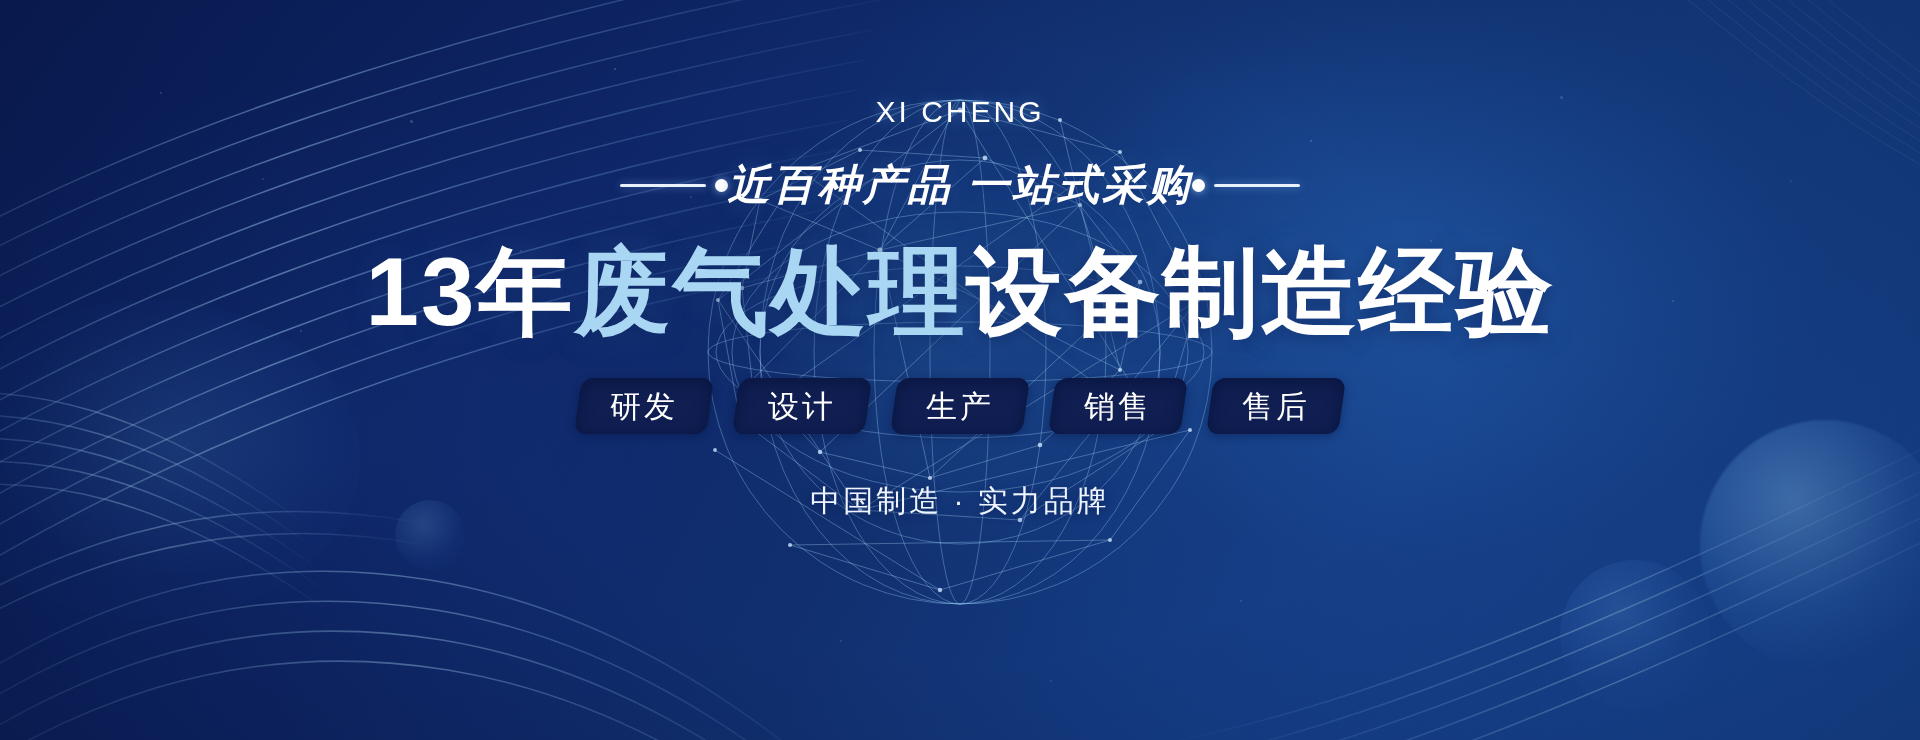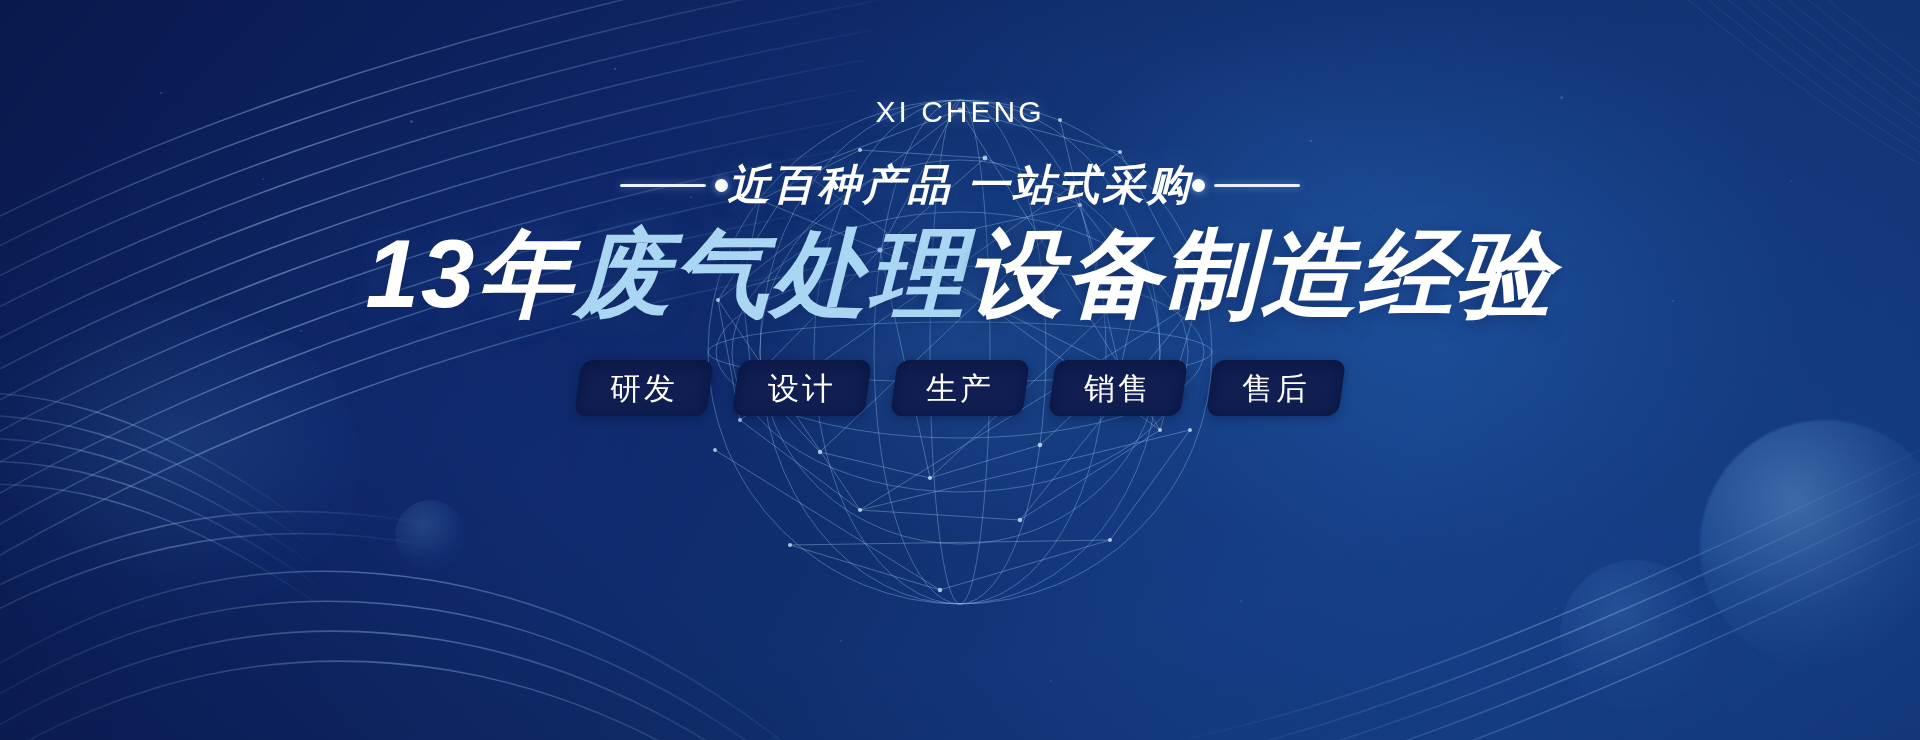--- a/index.html
+++ b/index.html
@@ -103,24 +103,23 @@
     font-size: 42px;
     font-weight: 700;
     color:#ffffff;
     letter-spacing: 3px;
     white-space: nowrap;
     font-style: italic;
     text-shadow: 0 2px 14px rgba(10,40,110,.85), 0 0 26px rgba(120,190,255,.28);
   }
 
   .headline {
-    margin-top: 8px;
+    margin-top: 26px;
     font-size: 96px;
     font-weight: 700;
-    font-style: italic;
     letter-spacing: 2px;
     white-space: nowrap;
     color:#ffffff;
     line-height: 1.12;
     text-shadow: 0 3px 20px rgba(8,30,90,.8), 0 0 34px rgba(110,180,255,.22);
   }
   .headline .hl-accent { color:#a9d6f2; }
 
   .tagline {
     margin-top: 14px;
@@ -379,15 +378,16 @@
         <span class="pill-label">生产</span>
       </div>
       <div class="pill">
         <span class="pill-label">销售</span>
       </div>
       <div class="pill">
         <span class="pill-label">售后</span>
       </div>
     </div>
 
+    <div class="footnote">中国制造 · 实力品牌</div>
 
   </div>
 </div>
 
 </body></html>

